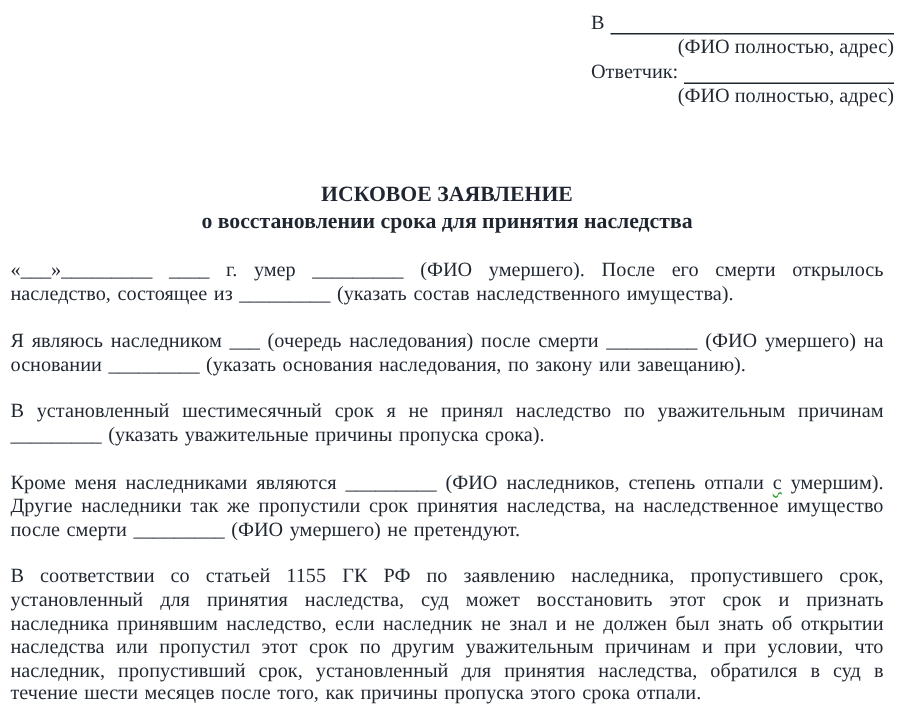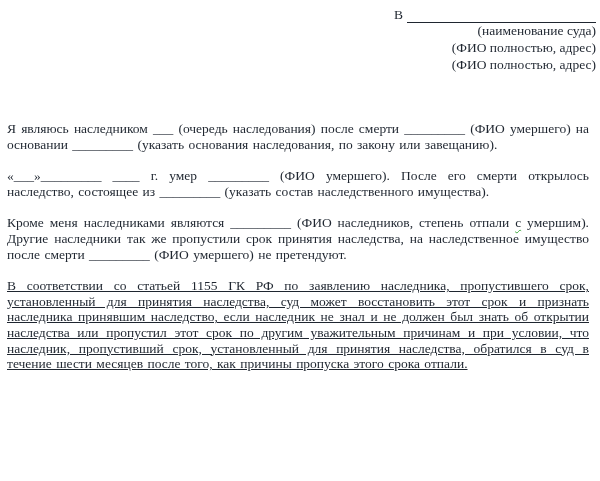--- a/index.html
+++ b/index.html
@@ -53,49 +53,57 @@
   }
   .doc-title .t2 { display: block; }
   
   .para {
     font-size: 13.5px;
     line-height: 15.6px;
     text-align: justify;
     margin: 0 0 16px 0;
     word-spacing: 1px;
   }
-  .para:last-child { margin-bottom: 0; text-decoration: underline; }
+  .para:last-child { margin-bottom: 0; }
   .grammar-mark {
     text-decoration: underline wavy #3aa53a;
     text-decoration-thickness: 1px;
     text-underline-offset: 2px;
   }
 </style>
 </head>
 <body>
 
 <div class="page">
 
   <div class="header-block">
     <div class="h-row">
       <span class="h-label">В</span>
       <span class="h-fill"></span>
     </div>
-    <div class="h-caption">(наименование суда)</div>
 
     <div class="h-caption">(ФИО полностью, адрес)</div>
 
+    <div class="h-row">
+      <span class="h-label">Ответчик:</span>
+      <span class="h-fill"></span>
+    </div>
     <div class="h-caption">(ФИО полностью, адрес)</div>
   </div>
 
   <div class="doc-body">
+    <h1 class="doc-title">
+      <span class="t1">ИСКОВОЕ ЗАЯВЛЕНИЕ</span>
+      <span class="t2">о восстановлении срока для принятия наследства</span>
+    </h1>
+
+    <p class="para">«___»_________ ____ г. умер _________ (ФИО умершего). После его смерти открылось наследство, состоящее из _________ (указать состав наследственного имущества).</p>
 
     <p class="para">Я являюсь наследником ___ (очередь наследования) после смерти _________ (ФИО умершего) на основании _________ (указать основания наследования, по закону или завещанию).</p>
 
-    <p class="para">«___»_________ ____ г. умер _________ (ФИО умершего). После его смерти открылось наследство, состоящее из _________ (указать состав наследственного имущества).</p>
-
+    <p class="para">В установленный шестимесячный срок я не принял наследство по уважительным причинам _________ (указать уважительные причины пропуска срока).</p>
 
     <p class="para"><span>Кроме меня наследниками являются _________ (ФИО наследников, степень отпали </span><span class="grammar-mark">с</span><span> умершим). Другие наследники так же пропустили срок принятия наследства, на наследственное имущество после смерти _________ (ФИО умершего) не претендуют.</span></p>
 
     <p class="para">В соответствии со статьей 1155 ГК РФ по заявлению наследника, пропустившего срок, установленный для принятия наследства, суд может восстановить этот срок и признать наследника принявшим наследство, если наследник не знал и не должен был знать об открытии наследства или пропустил этот срок по другим уважительным причинам и при условии, что наследник, пропустивший срок, установленный для принятия наследства, обратился в суд в течение шести месяцев после того, как причины пропуска этого срока отпали.</p>
   </div>
 
 </div>
 
 </body></html>

